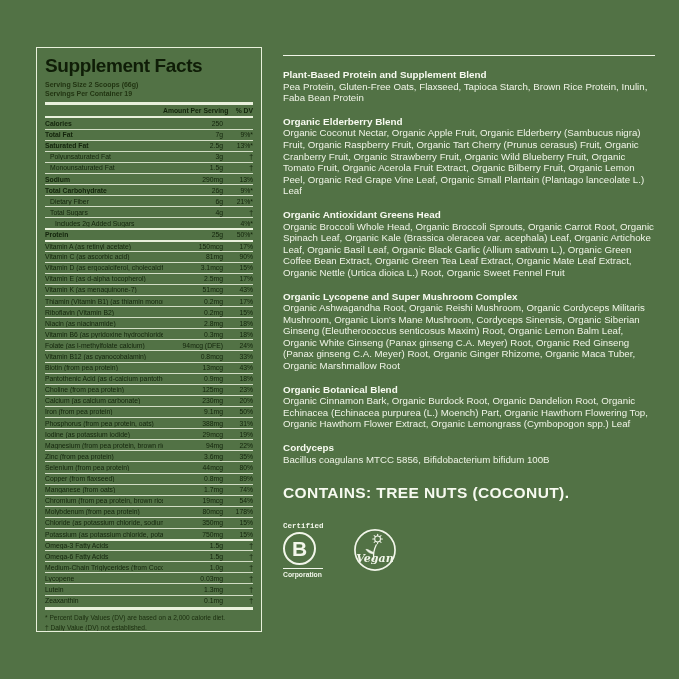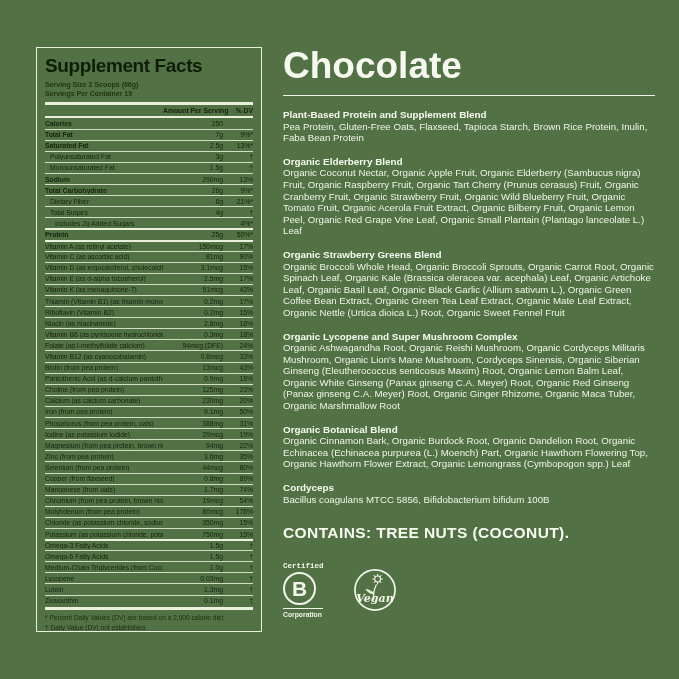--- a/index.html
+++ b/index.html
@@ -304,33 +304,32 @@
       </div>
     </div>
   <div class="bar-foot"></div>
   <div class="sf-foot">
     <div>* Percent Daily Values (DV) are based on a 2,000 calorie diet.</div>
     <div>† Daily Value (DV) not established.</div>
   </div>
 </div>
 
 <div class="main-col">
-  <div class="flavor-title">Chocolate</div>
   <hr class="title-rule">
   <div id="sections">
       <div class="section">
         <h3>Plant-Based Protein and Supplement Blend</h3>
         <p>Pea Protein, Gluten-Free Oats, Flaxseed, Tapioca Starch, Brown Rice Protein, Inulin, Faba Bean Protein</p>
       </div>
       <div class="section">
         <h3>Organic Elderberry Blend</h3>
         <p>Organic Coconut Nectar, Organic Apple Fruit, Organic Elderberry (Sambucus nigra) Fruit, Organic Raspberry Fruit, Organic Tart Cherry (Prunus cerasus) Fruit, Organic Cranberry Fruit, Organic Strawberry Fruit, Organic Wild Blueberry Fruit, Organic Tomato Fruit, Organic Acerola Fruit Extract, Organic Bilberry Fruit, Organic Lemon Peel, Organic Red Grape Vine Leaf, Organic Small Plantain (Plantago lanceolate L.) Leaf</p>
       </div>
       <div class="section">
-        <h3>Organic Strawberry Greens Blend</h3>
+        <h3>Organic Antioxidant Greens Head</h3>
         <p>Organic Broccoli Whole Head, Organic Broccoli Sprouts, Organic Carrot Root, Organic Spinach Leaf, Organic Kale (Brassica oleracea var. acephala) Leaf, Organic Artichoke Leaf, Organic Basil Leaf, Organic Black Garlic (Allium sativum L.), Organic Green Coffee Bean Extract, Organic Green Tea Leaf Extract, Organic Mate Leaf Extract, Organic Nettle (Urtica dioica L.) Root, Organic Sweet Fennel Fruit</p>
       </div>
       <div class="section">
         <h3>Organic Lycopene and Super Mushroom Complex</h3>
         <p>Organic Ashwagandha Root, Organic Reishi Mushroom, Organic Cordyceps Militaris Mushroom, Organic Lion's Mane Mushroom, Cordyceps Sinensis, Organic Siberian Ginseng (Eleutherococcus senticosus Maxim) Root, Organic Lemon Balm Leaf, Organic White Ginseng (Panax ginseng C.A. Meyer) Root, Organic Red Ginseng (Panax ginseng C.A. Meyer) Root, Organic Ginger Rhizome, Organic Maca Tuber, Organic Marshmallow Root</p>
       </div>
       <div class="section">
         <h3>Organic Botanical Blend</h3>
         <p>Organic Cinnamon Bark, Organic Burdock Root, Organic Dandelion Root, Organic Echinacea (Echinacea purpurea (L.) Moench) Part, Organic Hawthorn Flowering Top, Organic Hawthorn Flower Extract, Organic Lemongrass (Cymbopogon spp.) Leaf</p>
       </div>

